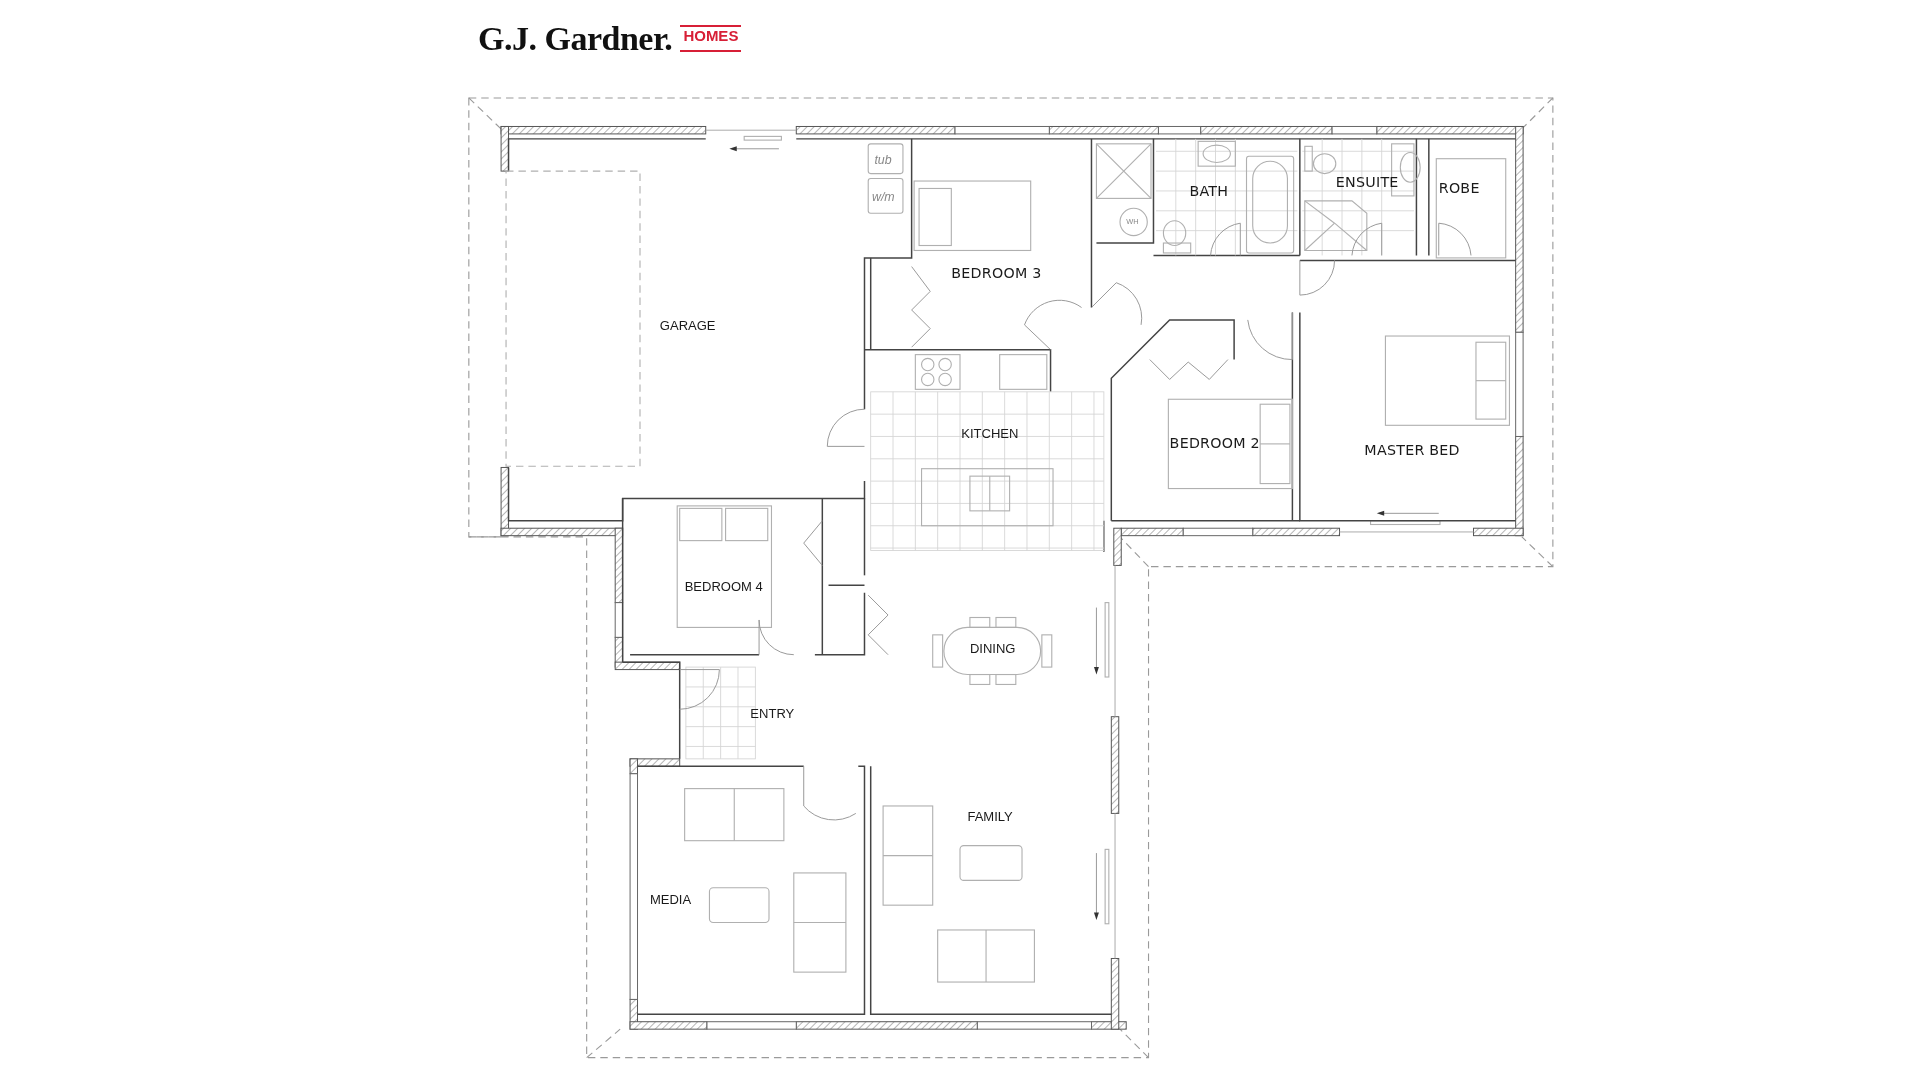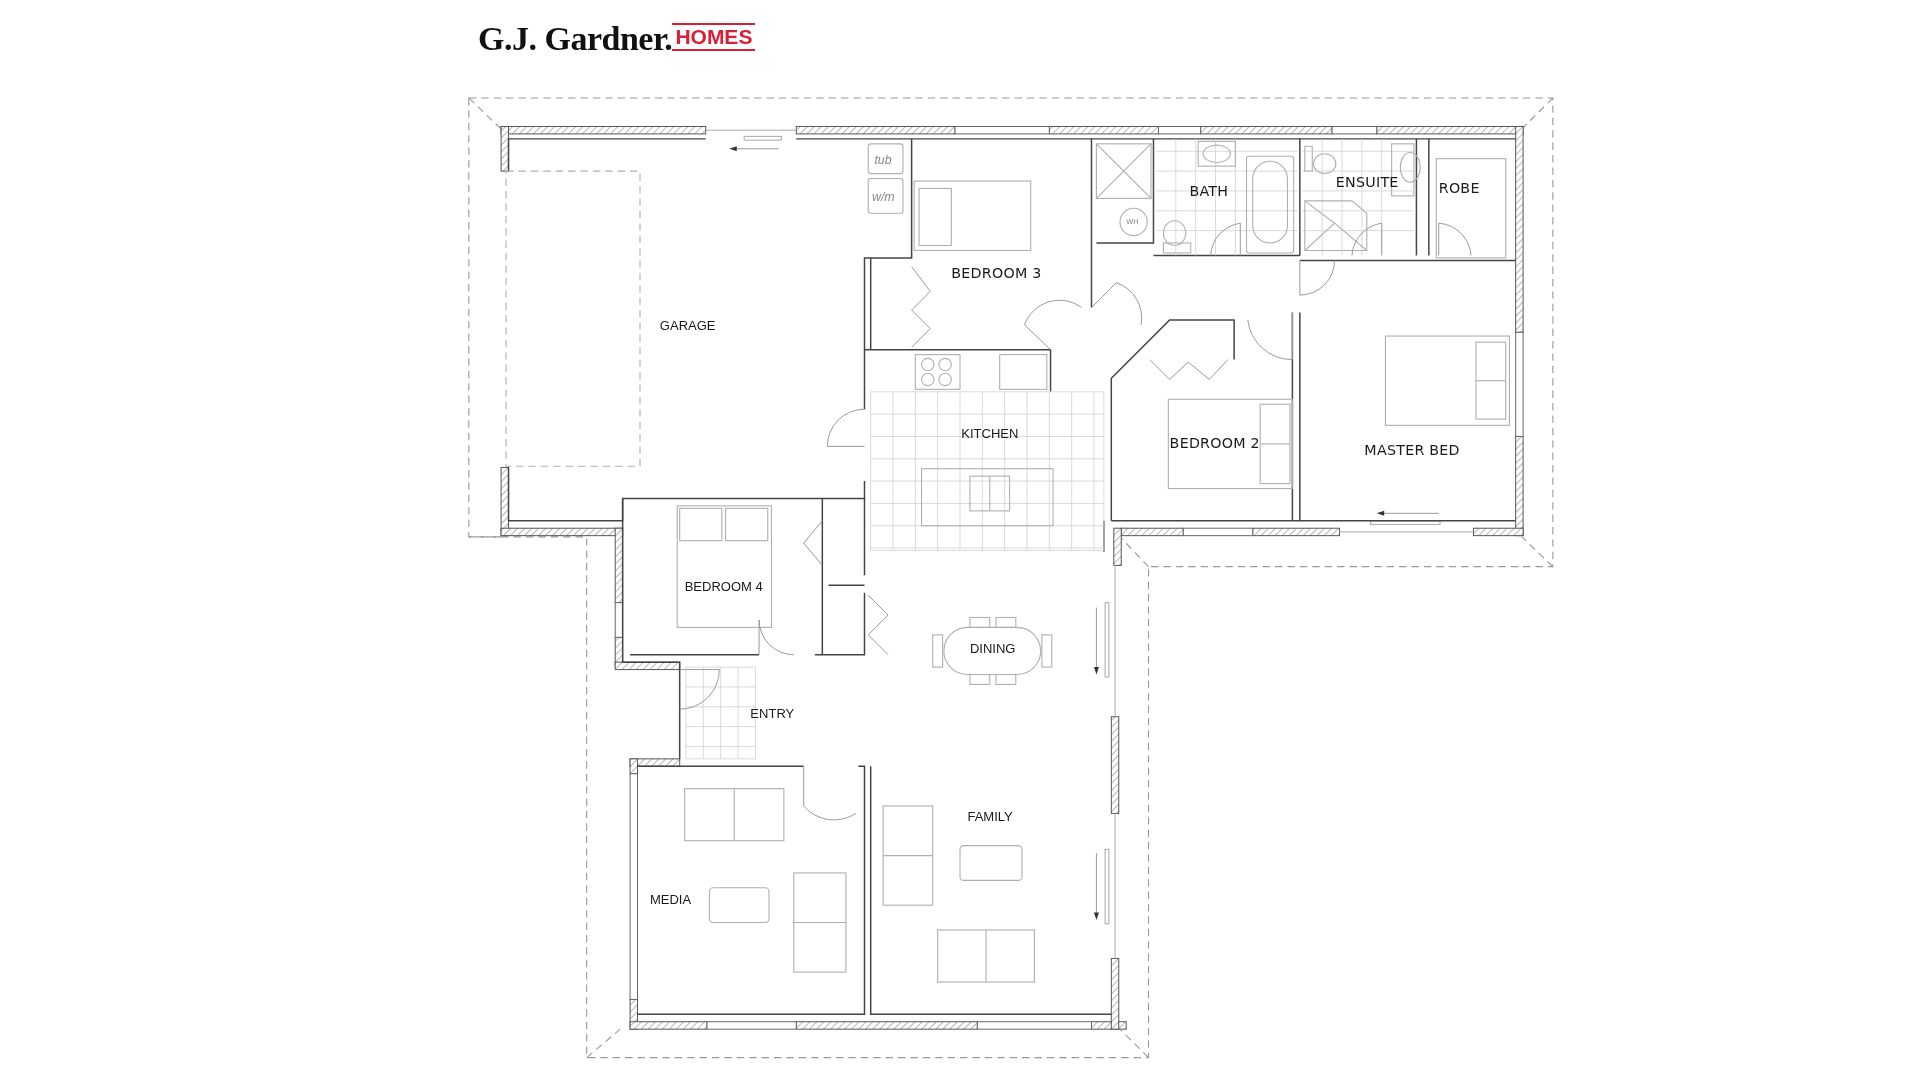--- a/index.html
+++ b/index.html
@@ -1,19 +1,19 @@
 <!DOCTYPE html>
 <html><head>
 <meta charset="utf-8">
 <style>
   html, body { margin: 0; padding: 0; background: #ffffff; }
   body { width: 1920px; height: 1080px; overflow: hidden; position: relative; font-family: "Liberation Sans", sans-serif; }
-  .logo { position: absolute; left: 478px; top: 22px; display: flex; align-items: center; }
+  .logo { position: absolute; left: 478px; top: 22px; display: flex; align-items: flex-end; gap: 8px; }
   .logo-brand { font-family: "Liberation Serif", "DejaVu Serif", serif; font-weight: bold; font-size: 34px; color: #111111; letter-spacing: -0.5px; line-height: 1; }
-  .logo-homes { font-family: "Liberation Sans", sans-serif; font-weight: bold; font-size: 21px; color: #d71f36; border-top: 2px solid #d71f36; border-bottom: 2px solid #d71f36; padding: 1px 3px 0 3px; line-height: 1.05; margin-bottom: 4px; }
+  .logo-homes { font-family: "Liberation Sans", sans-serif; font-weight: bold; font-size: 15px; color: #d71f36; border-top: 2px solid #d71f36; border-bottom: 2px solid #d71f36; padding: 1px 3px 6px 3px; line-height: 1.05; margin-bottom: 4px; }
   svg.plan { position: absolute; left: 0; top: 0; width: 1920px; height: 1080px; }
   .w { fill: none; stroke: #444; stroke-width: 1.2; }
   .hatch { fill: url(#hatch); stroke: #555; stroke-width: 0.8; }
   .dash { fill: none; stroke: #9a9a9a; stroke-width: 0.9; stroke-dasharray: 6 4; }
   .thin { fill: none; stroke: #aaa; stroke-width: 0.8; }
   .furn { fill: none; stroke: #b0b0b0; stroke-width: 0.9; }
   .tile { fill: none; stroke: #d4d4d4; stroke-width: 0.7; }
   .door { fill: none; stroke: #999; stroke-width: 0.8; }
   .win { fill: #fff; stroke: #666; stroke-width: 0.8; }
   .lbl { font-family: "Liberation Sans", sans-serif; font-size: 10.5px; fill: #1a1a1a; }

